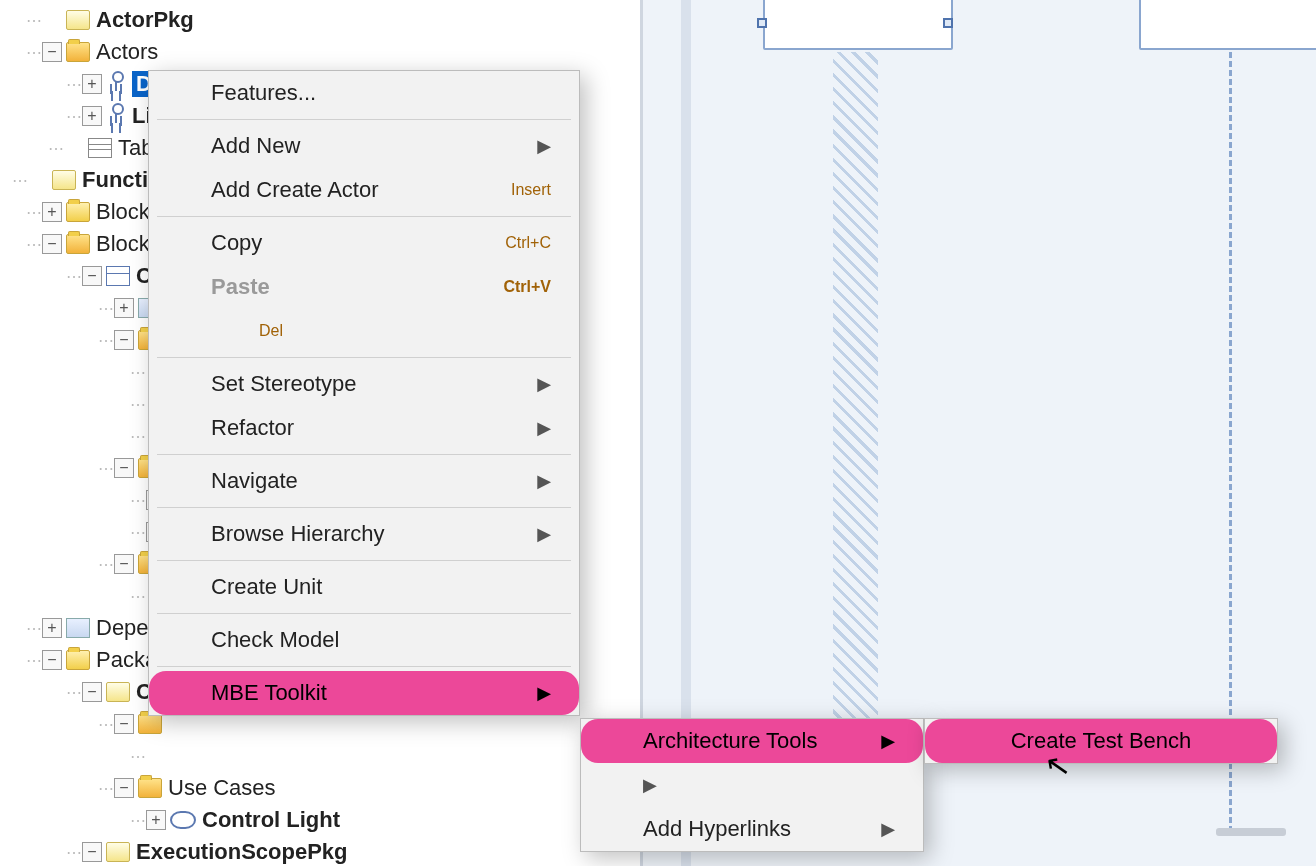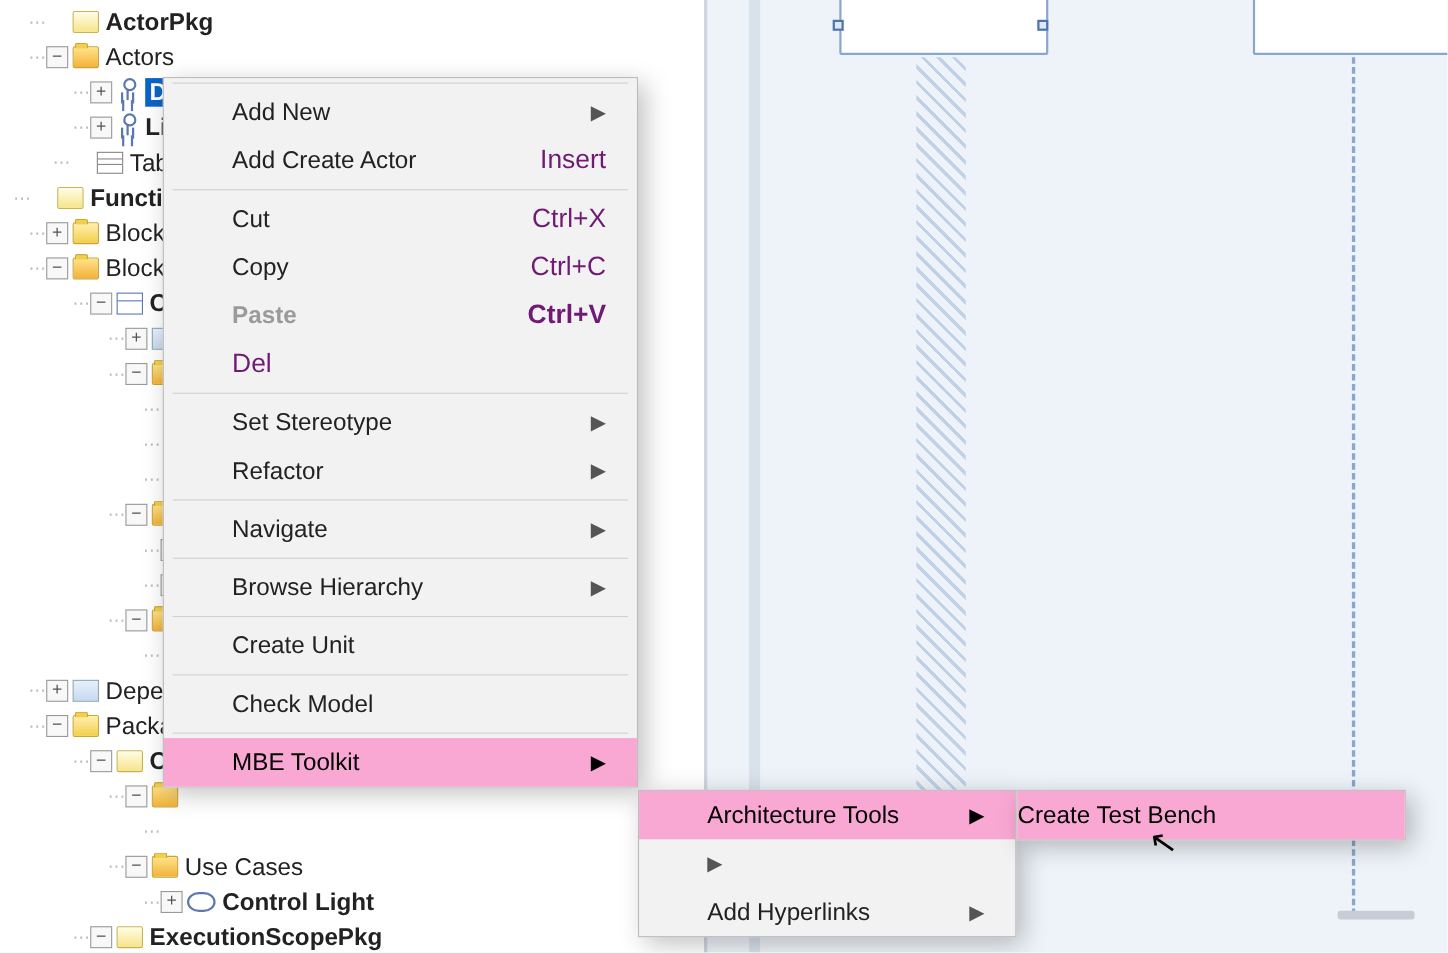--- a/index.html
+++ b/index.html
@@ -100,24 +100,24 @@
   .menu.main { left:148px; top:70px; width:432px; }
   .menu.sub1 { left:580px; top:718px; width:344px; }
   .menu.sub2 { left:924px; top:718px; width:354px; }
   .mi {
     display:flex; align-items:center; justify-content:space-between;
     height:44px; padding:0 28px 0 62px;
     font-size:22px; color:#222;
   }
   .mi .arrow { font-size:18px; color:#555; }
   .mi.disabled { color:#9a9a9a;font-weight:bold; }
-  .mi.hover { background:#f9a8d4; color:#000; }
+  .mi.hover { background:#ec4899; color:#000;border-radius:17px; }
   .mi.hover .arrow{color:#000;}
   .msep { height:1px;background:#d0d0d0; margin:4px 8px; }
-  .short { color:#701a75; font-size:24px; }
+  .short { color:#a16207; font-size:16px;margin-left:48px; }
 
   .cursor {
     position:absolute; left:1045px; top:748px; font-size:30px; color:#000;
     transform:rotate(-10deg);
     pointer-events:none;
   }
   .scrollhint{
     position:absolute; right:30px; bottom:30px; width:70px;height:8px;
     background:#c7cdd6;border-radius:3px;
   }
@@ -292,37 +292,36 @@
 
   <div class="box" style="left:496px;top:-30px;width:220px;height:80px;"></div>
 
   <div class="hatch" style="left:190px;top:52px;width:45px;height:760px;"></div>
   <div class="dashline" style="left:586px;top:52px;height:780px;"></div>
 
   <div class="scrollhint"></div>
 </div>
 
 <div class="menu main">
+  <div class="mi">
+    <span>Features...</span>
+    </div>
   <div class="msep"></div>
 
   <div class="mi">
     <span>Add New</span>
     <span class="arrow">▶</span>
     </div>
 
   <div class="mi">
     <span>Add Create Actor</span>
     <span class="short">Insert</span>
     </div>
   <div class="msep"></div>
 
-  <div class="mi">
-    <span>Cut</span>
-    <span class="short">Ctrl+X</span>
-    </div>
 
   <div class="mi">
     <span>Copy</span>
     <span class="short">Ctrl+C</span>
     </div>
 
   <div class="mi disabled">
     <span>Paste</span>
     <span class="short">Ctrl+V</span>
     </div>
@@ -379,18 +378,18 @@
   <div class="mi">
     <span class="arrow">▶</span>
     </div>
   <div class="mi">
     <span>Add Hyperlinks</span>
     <span class="arrow">▶</span>
     </div>
 </div>
 
 <div class="menu sub2">
-  <div class="mi hover" style="padding:0;">
+  <div class="mi hover" style="justify-content:center;padding:0;">
     <span>Create Test Bench</span>
     </div>
 </div>
 
 <div class="cursor">↖</div>
 
 </body></html>

